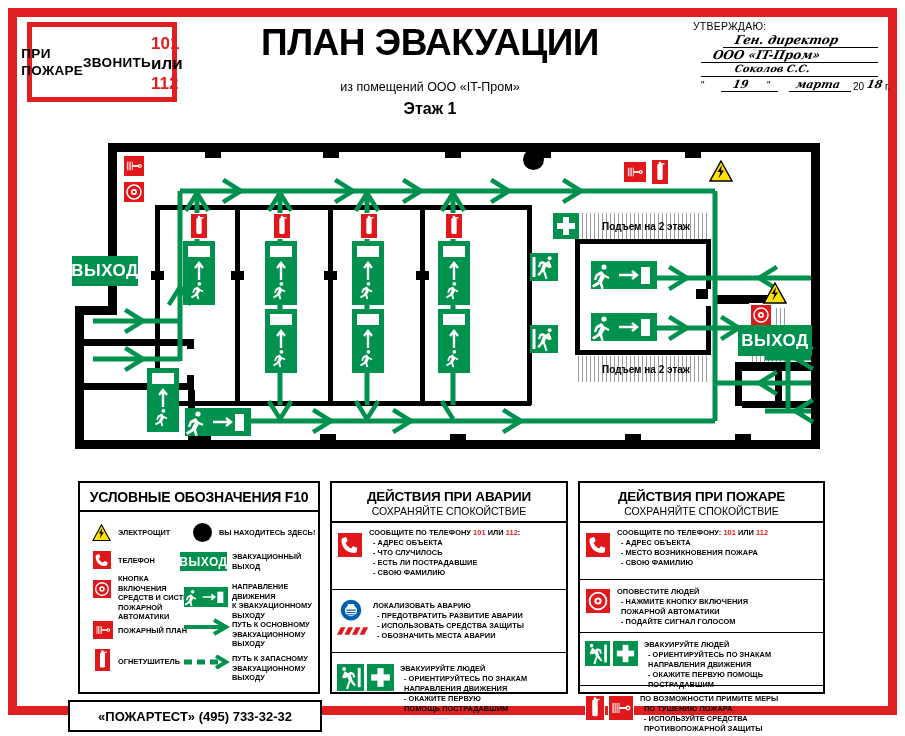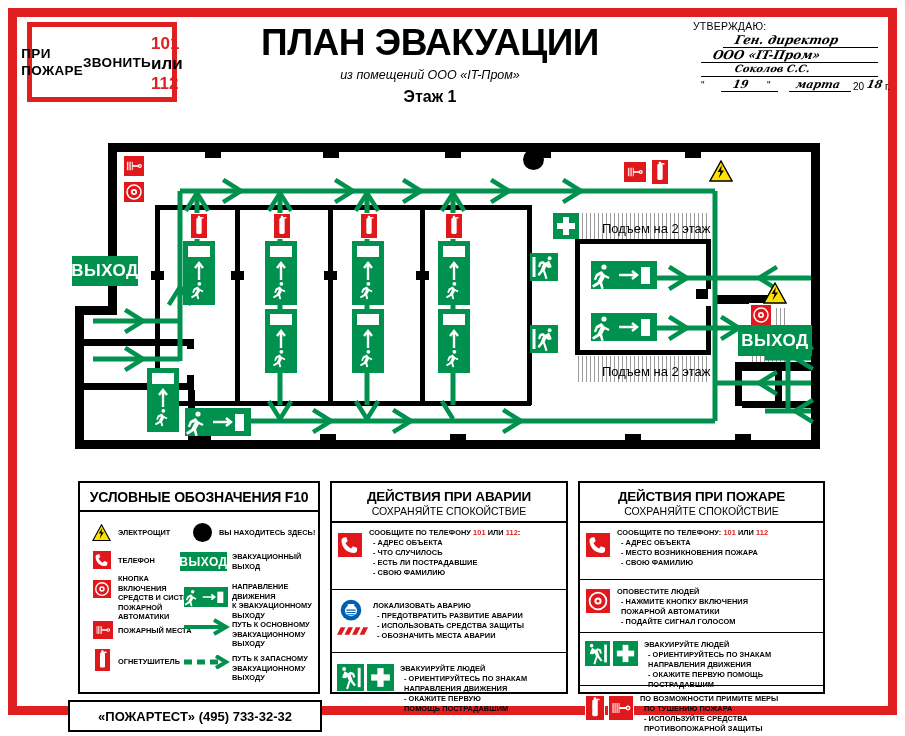--- a/index.html
+++ b/index.html
@@ -12,38 +12,38 @@
 
   
   .callbox{position:absolute;left:27px;top:22px;width:150px;height:80px;border:5px solid #e02020;box-sizing:border-box;
            display:flex;flex-direction:row;align-items:center;justify-content:center;background:#fff;}
   .callbox .l1,.callbox .l2{font-size:13.5px;font-weight:bold;letter-spacing:.3px;line-height:17px;}
   .callbox .l3{font-size:17px;font-weight:bold;margin-top:3px;}
   .callbox .l3 .num{color:#e02020;}
 
   .title{position:absolute;left:190px;top:22px;width:480px;text-align:center;}
   .title h1{margin:0;font-size:37px;font-weight:bold;letter-spacing:-0.5px;line-height:42px;}
-  .title .sub1{font-size:12.5px;margin-top:4px;font-style:italic;}
+  .title .sub1{font-size:12.5px;margin-top:16px;}
   .title .sub2{font-size:12.5px;margin-top:2px;}
   .title .floor{font-size:16px;font-weight:bold;margin-top:6px;}
 
   
   .approve{position:absolute;left:693px;top:20px;width:185px;height:78px;font-size:10px;}
   .approve .lbl{font-size:10.5px;letter-spacing:.2px;}
   .approve .rule{position:absolute;height:1px;background:#000;}
   .hand{position:absolute;font-family:"DejaVu Serif",serif;font-style:italic;font-weight:bold;
         color:#000;white-space:nowrap;transform:skewX(-12deg);}
   .datetxt{position:absolute;font-size:10px;}
 
   
   .plan{position:absolute;left:75px;top:143px;width:745px;height:316px;}
   .wall{position:absolute;background:#000;}
   .stair{position:absolute;background:repeating-linear-gradient(90deg,#9a9a9a 0px,#9a9a9a 1px,#fff 1px,#fff 4px);
          border-top:none;}
-  .stairlbl{position:absolute;font-size:13px;font-weight:normal;color:#000;white-space:nowrap;}
+  .stairlbl{position:absolute;font-size:10px;font-weight:bold;color:#000;white-space:nowrap;}
   .youhere{position:absolute;width:21px;height:21px;border-radius:50%;background:#000;}
 
   
   .ricon{position:absolute;background:#e0181c;border:1.2px solid #fff;box-sizing:border-box;}
   .ricon svg,.gicon svg{display:block;width:100%;height:100%;}
   .gicon{position:absolute;background:#00914e;}
   .yicon{position:absolute;}
 
   
   .exitsign{position:absolute;background:#00914e;color:#fff;font-weight:bold;
@@ -535,21 +535,21 @@
               <rect x="3.5" y="7" width="7" height="10"></rect>
               <rect x="4.6" y="7" width="1" height="10" fill="#e0181c"></rect>
               <rect x="6.6" y="7" width="1" height="10" fill="#e0181c"></rect>
               <rect x="8.6" y="7" width="1" height="10" fill="#e0181c"></rect>
               <rect x="10.5" y="11" width="7" height="2"></rect>
               <circle cx="19" cy="12" r="2.4"></circle>
               <circle cx="19" cy="12" r="1" fill="#e0181c"></circle>
             </g>
           </svg>
       </div>
-      <div class="lgtext" style="left:38px;top:114px;">ПОЖАРНЫЙ МЕСТА</div>
+      <div class="lgtext" style="left:38px;top:114px;">ПОЖАРНЫЙ ПЛАН</div>
 
       <div class="ricon" style="left:14px;top:136px;width:17px;height:24px;">
         <svg viewBox="0 0 18 26">
             <g fill="#fff">
               <rect x="6" y="4" width="6" height="18" rx="1.6"></rect>
               <rect x="7.6" y="1.5" width="2.6" height="3"></rect>
               <rect x="10" y="3" width="4" height="1.6"></rect>
             </g>
           </svg>
       </div>

